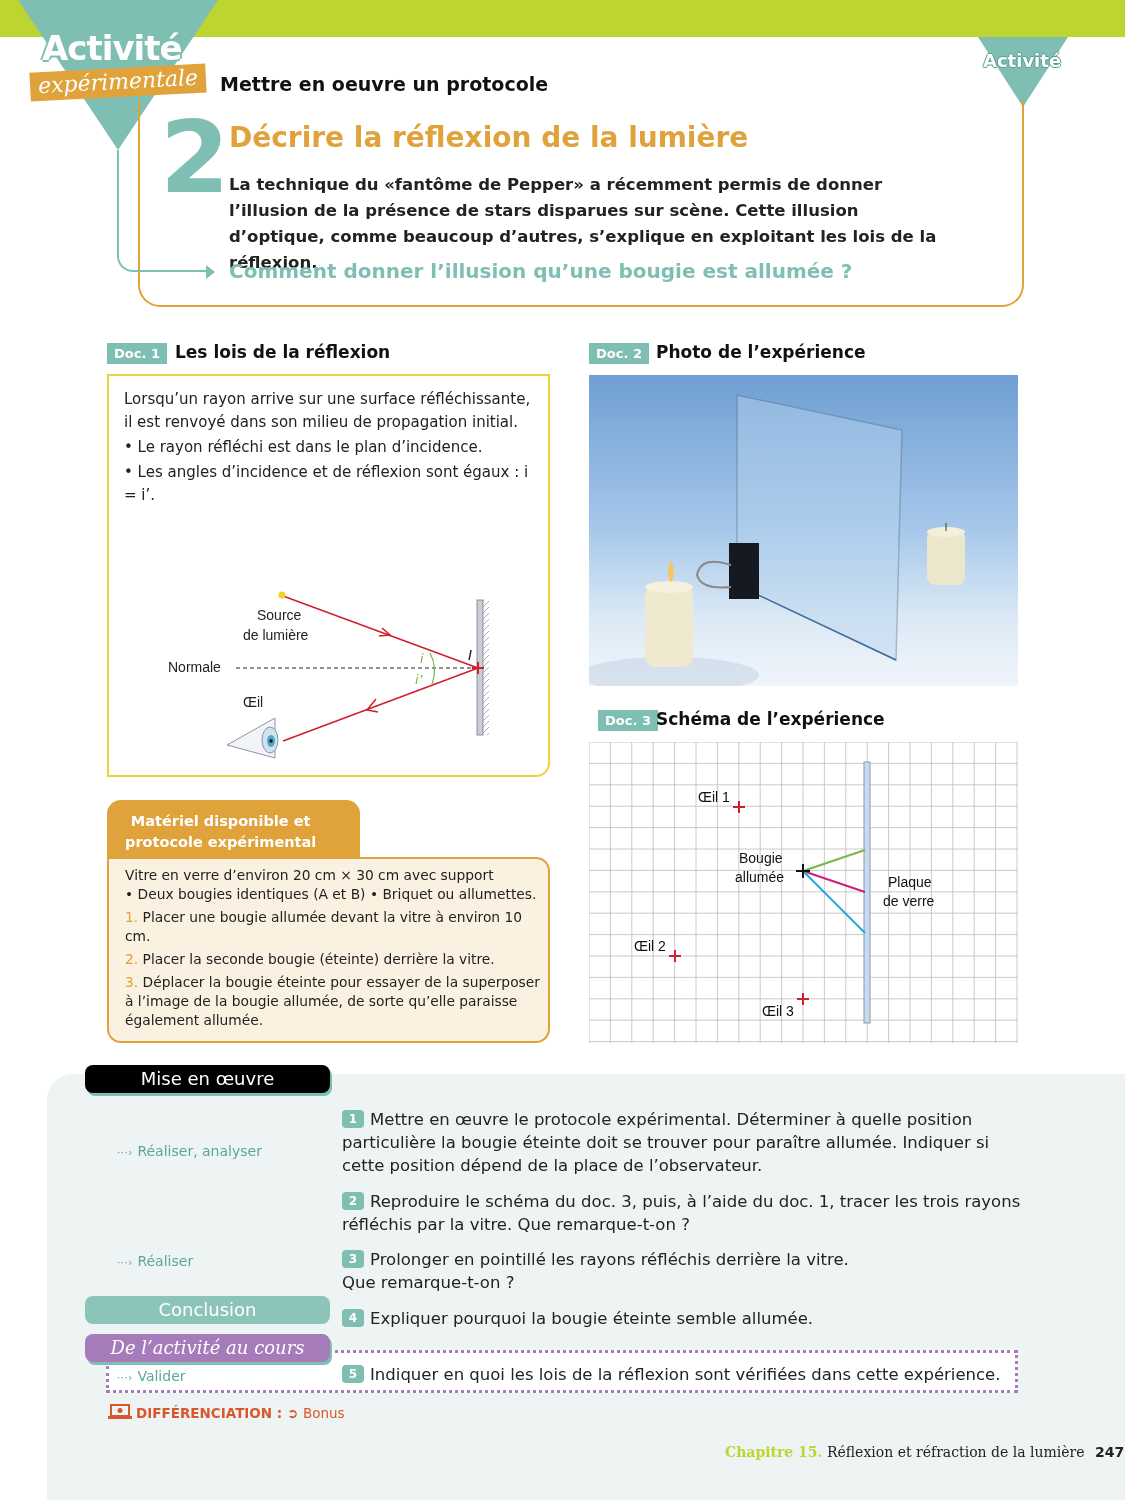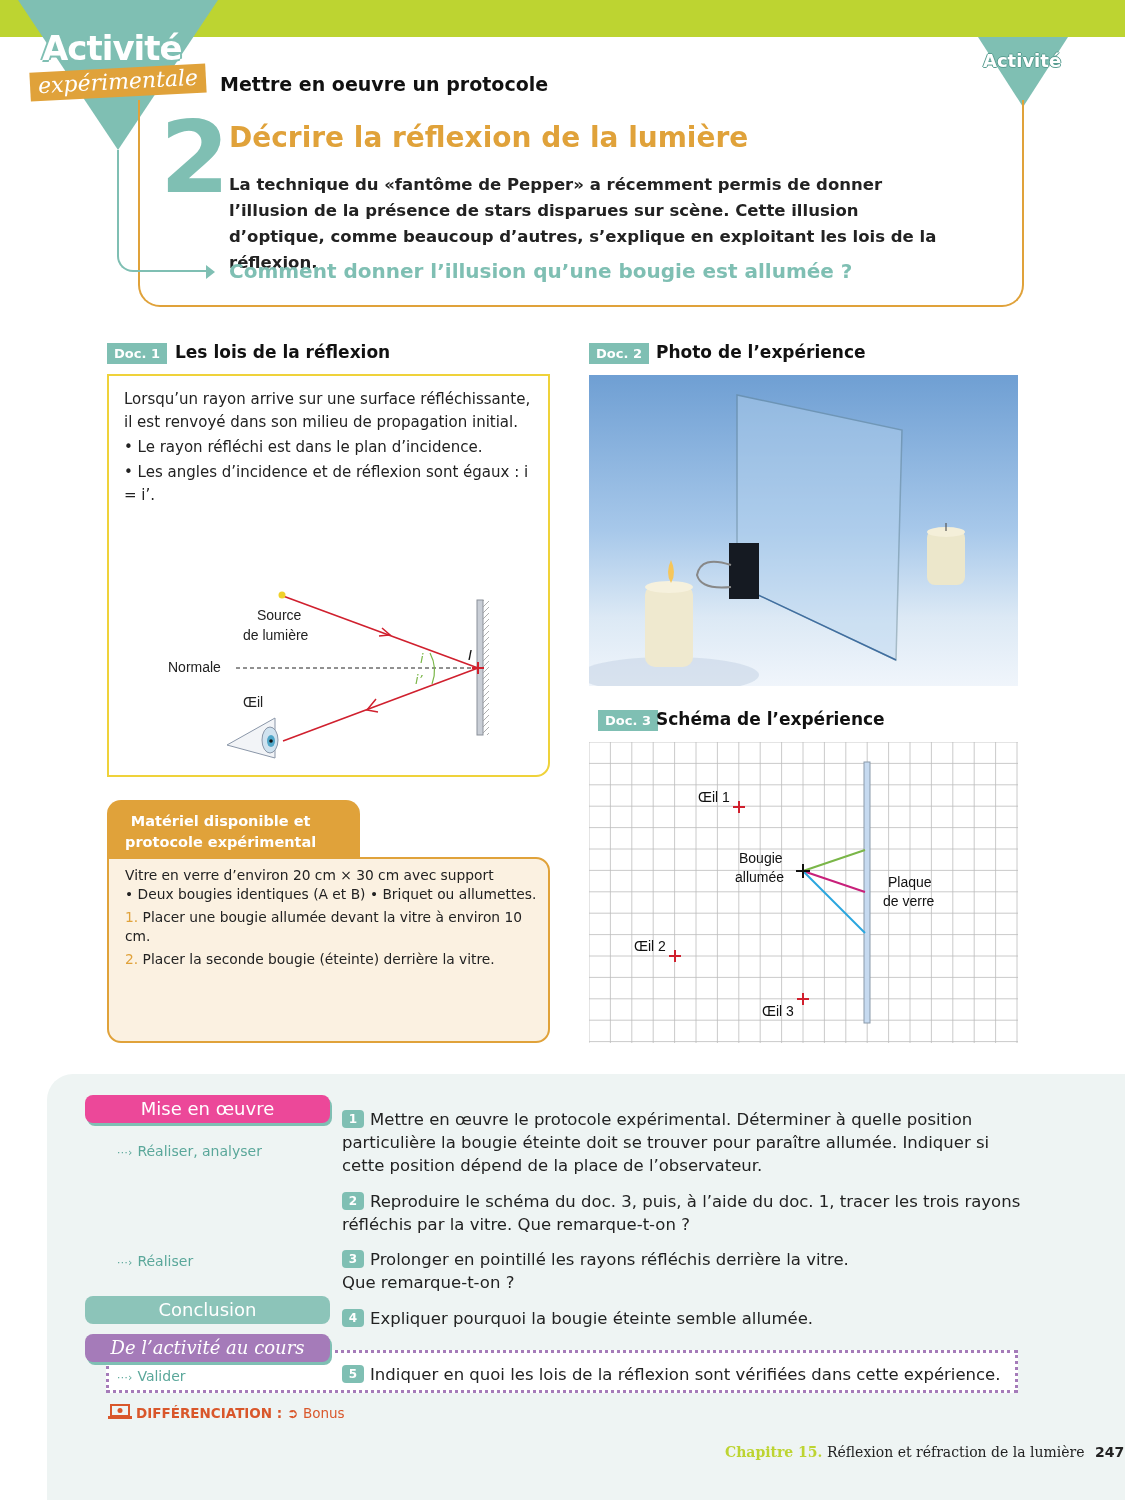--- a/index.html
+++ b/index.html
@@ -45,21 +45,21 @@
   .mat-text p { margin-bottom: 4px; }
   .mat-num { color: #e0a23a; }
 
   .photo { position: absolute; left: 589px; top: 375px; width: 429px; height: 311px; overflow: hidden;
     background: linear-gradient(180deg, #6f9fd3 0%, #a7c8ea 50%, #dce9f5 78%, #f0f5fb 100%); }
 
   .grid-wrap { position: absolute; left: 589px; top: 742px; width: 429px; height: 301px; }
 
   .bottom-panel { position: absolute; left: 47px; top: 1074px; width: 1078px; height: 426px; background: #eef4f3; border-radius: 26px 0 0 0; }
   .pill { position: absolute; left: 85px; width: 245px; height: 28px; border-radius: 8px; color: #fff; font-size: 18px; text-align: center; line-height: 28px; }
-  .pill-orange { top: 1095px; background: #ec4899; box-shadow: 2px 3px 0 #7fbfb3; }
+  .pill-orange { top: 1065px; background: #000000; box-shadow: 2px 3px 0 #7fbfb3; }
   .pill-teal { top: 1296px; background: #8cc4b9; }
   .pill-purple { top: 1334px; background: #a57bb9; font-family: "DejaVu Serif", serif; font-style: italic; box-shadow: 2px 3px 0 #7fbfb3; }
   .skill { position: absolute; left: 117px; font-size: 14px; color: #5aa79a; }
   .skill .arr { font-size: 11px; margin-right: 5px; }
   .q { position: absolute; left: 342px; width: 690px; font-size: 16.5px; line-height: 23px; color: #222; }
   .qnum { display: inline-block; background: #7fbfb3; color: #fff; font-weight: bold; font-size: 12px; width: 22px; height: 18px; line-height: 18px; text-align: center; border-radius: 4px; margin-right: 6px; vertical-align: 2px; }
   .valider-box { position: absolute; left: 106px; top: 1350px; width: 912px; height: 43px; background: #fff;
     border-top: 3px dotted #a57bb9; border-bottom: 3px dotted #a57bb9; border-right: 3px dotted #a57bb9; }
   .valider-left { position: absolute; left: 106px; top: 1366px; width: 3px; height: 22px; border-left: 3px dotted #a57bb9; }
   .diff { position: absolute; left: 108px; top: 1404px; font-weight: bold; font-size: 13.5px; color: #d9572b; }
@@ -131,20 +131,21 @@
 <div class="mat-box"></div>
 <div class="mat-title">
   <div>Matériel disponible et</div>
   <div>protocole expérimental</div>
 </div>
 <div class="mat-text">
   <div>Vitre en verre d’environ 20 cm × 30 cm avec support</div>
   <p>• Deux bougies identiques (A et B) • Briquet ou allumettes.</p>
   <p><span class="mat-num">1.</span> <span>Placer une bougie allumée devant la vitre à environ 10 cm.</span></p>
   <p><span class="mat-num">2.</span> <span>Placer la seconde bougie (éteinte) derrière la vitre.</span></p>
+  <p><span class="mat-num">3.</span> <span>Déplacer la bougie éteinte pour essayer de la superposer à l’image de la bougie allumée, de sorte qu’elle paraisse également allumée.</span></p>
 </div>
 
 <div class="doc-tag" style="left:589px; top:343px;">Doc. 2</div>
 <div class="doc-title" style="left:656px; top:342px;">Photo de l’expérience</div>
 <div class="photo">
   <svg width="429" height="311">
     <ellipse cx="80" cy="300" rx="90" ry="18" fill="#c8d6e6" opacity="0.6"></ellipse>
     <polygon points="148,20 148,210 307,285 313,55" fill="#b7d4ef" opacity="0.45" stroke="#5d7e8d" stroke-width="1.5"></polygon>
     <line x1="148" y1="210" x2="307" y2="285" stroke="#3f6ea0" stroke-width="1.5"></line>
     <g>

